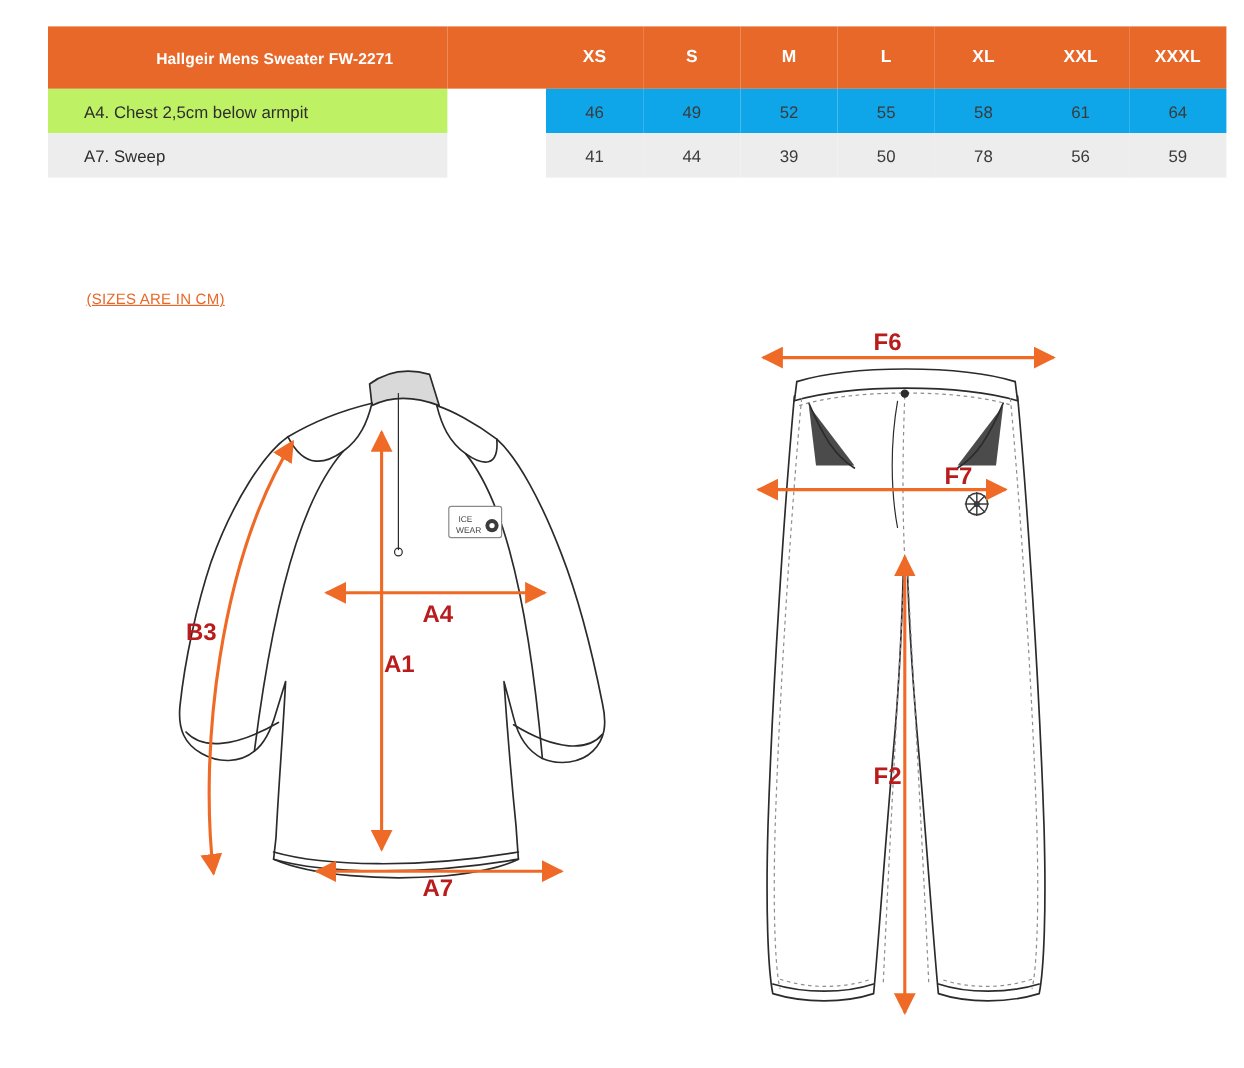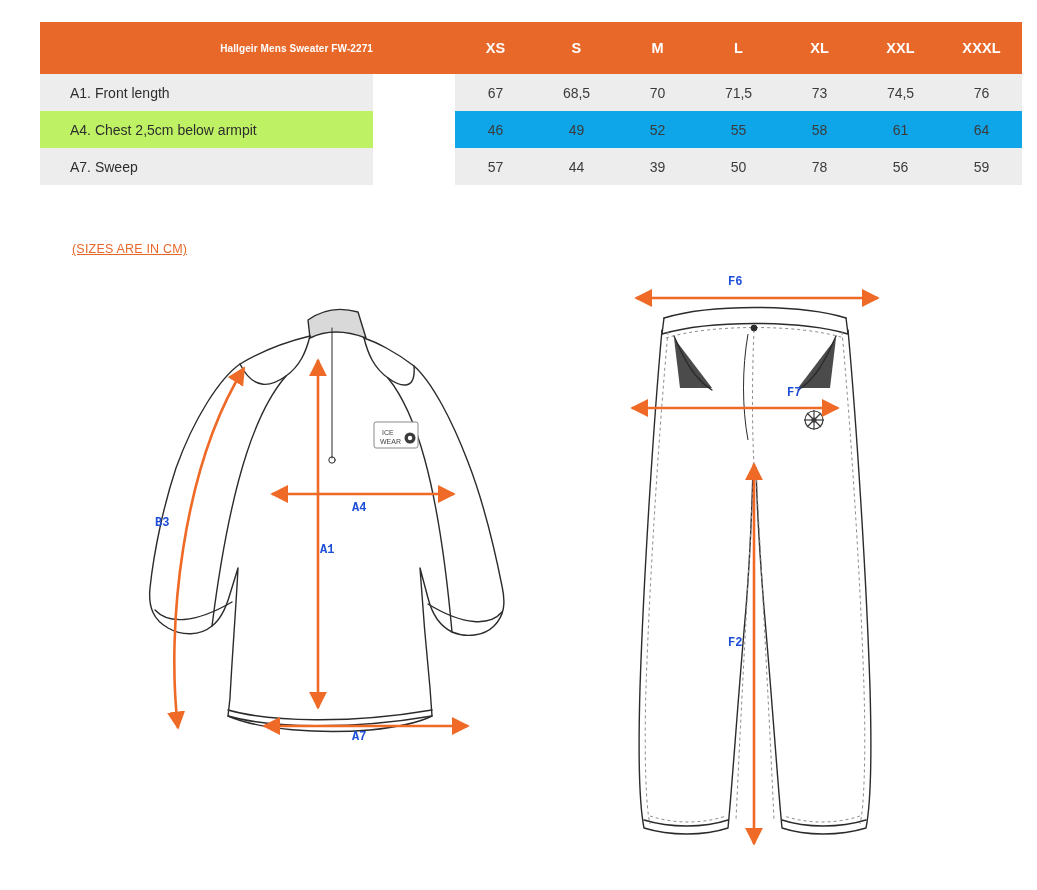--- a/index.html
+++ b/index.html
@@ -43,23 +43,23 @@
     background: #e8682a;
     color: #ffffff;
     height: 52px;
     font-size: 14.5px;
     font-weight: bold;
     text-align: center;
     vertical-align: middle;
     letter-spacing: 0.1px;
   }
   .hdr-row th.title-cell {
-    text-align: right;
+    text-align: center;
     padding-left: 45px;
-    font-size: 10px;
+    font-size: 13px;
   }
   .hdr-row th.spacer-cell {
     background: #e8682a;
   }
   .sep-col {
     width: 82px;
   }
   .label-col {
     width: 288px;
   }
@@ -106,24 +106,24 @@
     height: 620px;
   }
   .fig {
     position: absolute;
   }
   .fig-sweater { left: 120px; top: 0px; width: 420px; height: 600px; }
   .fig-pants   { left: 600px; top: 0px; width: 360px; height: 600px; }
 
   .meas-label {
     position: absolute;
-    color: #1d4ed8;
+    color: #b91c1c;
     font-weight: bold;
-    font-size: 12px;
-    font-family: Liberation Mono, monospace;
+    font-size: 20px;
+    font-family: Liberation Sans, sans-serif;
   }
   .lbl-b3 { left: 35px; top: 248px; }
   .lbl-a4 { left: 232px; top: 233px; }
   .lbl-a1 { left: 200px; top: 275px; }
   .lbl-a7 { left: 232px; top: 462px; }
 
   .lbl-f6 { left: 128px; top: 7px; }
   .lbl-f7 { left: 146px; top: 118px; padding-left: 41px; }
   .lbl-f2 { left: 128px; top: 368px; }
 
@@ -143,46 +143,35 @@
           <th class="size-col">XS</th>
           <th class="size-col">S</th>
           <th class="size-col">M</th>
           <th class="size-col">L</th>
           <th class="size-col">XL</th>
           <th class="size-col">XXL</th>
           <th class="size-col">XXXL</th>
         </tr>
       </thead>
       <tbody>
-        <tr class="odd">
-          <td class="row-label">A1. Front length</td>
-          <td class="gap-cell"></td>
-          <td>67</td>
-          <td>68,5</td>
-          <td>70</td>
-          <td>71,5</td>
-          <td>73</td>
-          <td>74,5</td>
-          <td>76</td>
-        </tr>
         <tr class="even">
           <td class="row-label">A4. Chest 2,5cm below armpit</td>
           <td class="gap-cell"></td>
           <td>46</td>
           <td>49</td>
           <td>52</td>
           <td>55</td>
           <td>58</td>
           <td>61</td>
           <td>64</td>
         </tr>
         <tr class="odd">
           <td class="row-label">A7. Sweep</td>
           <td class="gap-cell"></td>
-          <td>57</td>
+          <td>41</td>
           <td>44</td>
           <td>39</td>
           <td>50</td>
           <td>78</td>
           <td>56</td>
           <td>59</td>
         </tr>
       </tbody>
     </table>
   </div>

